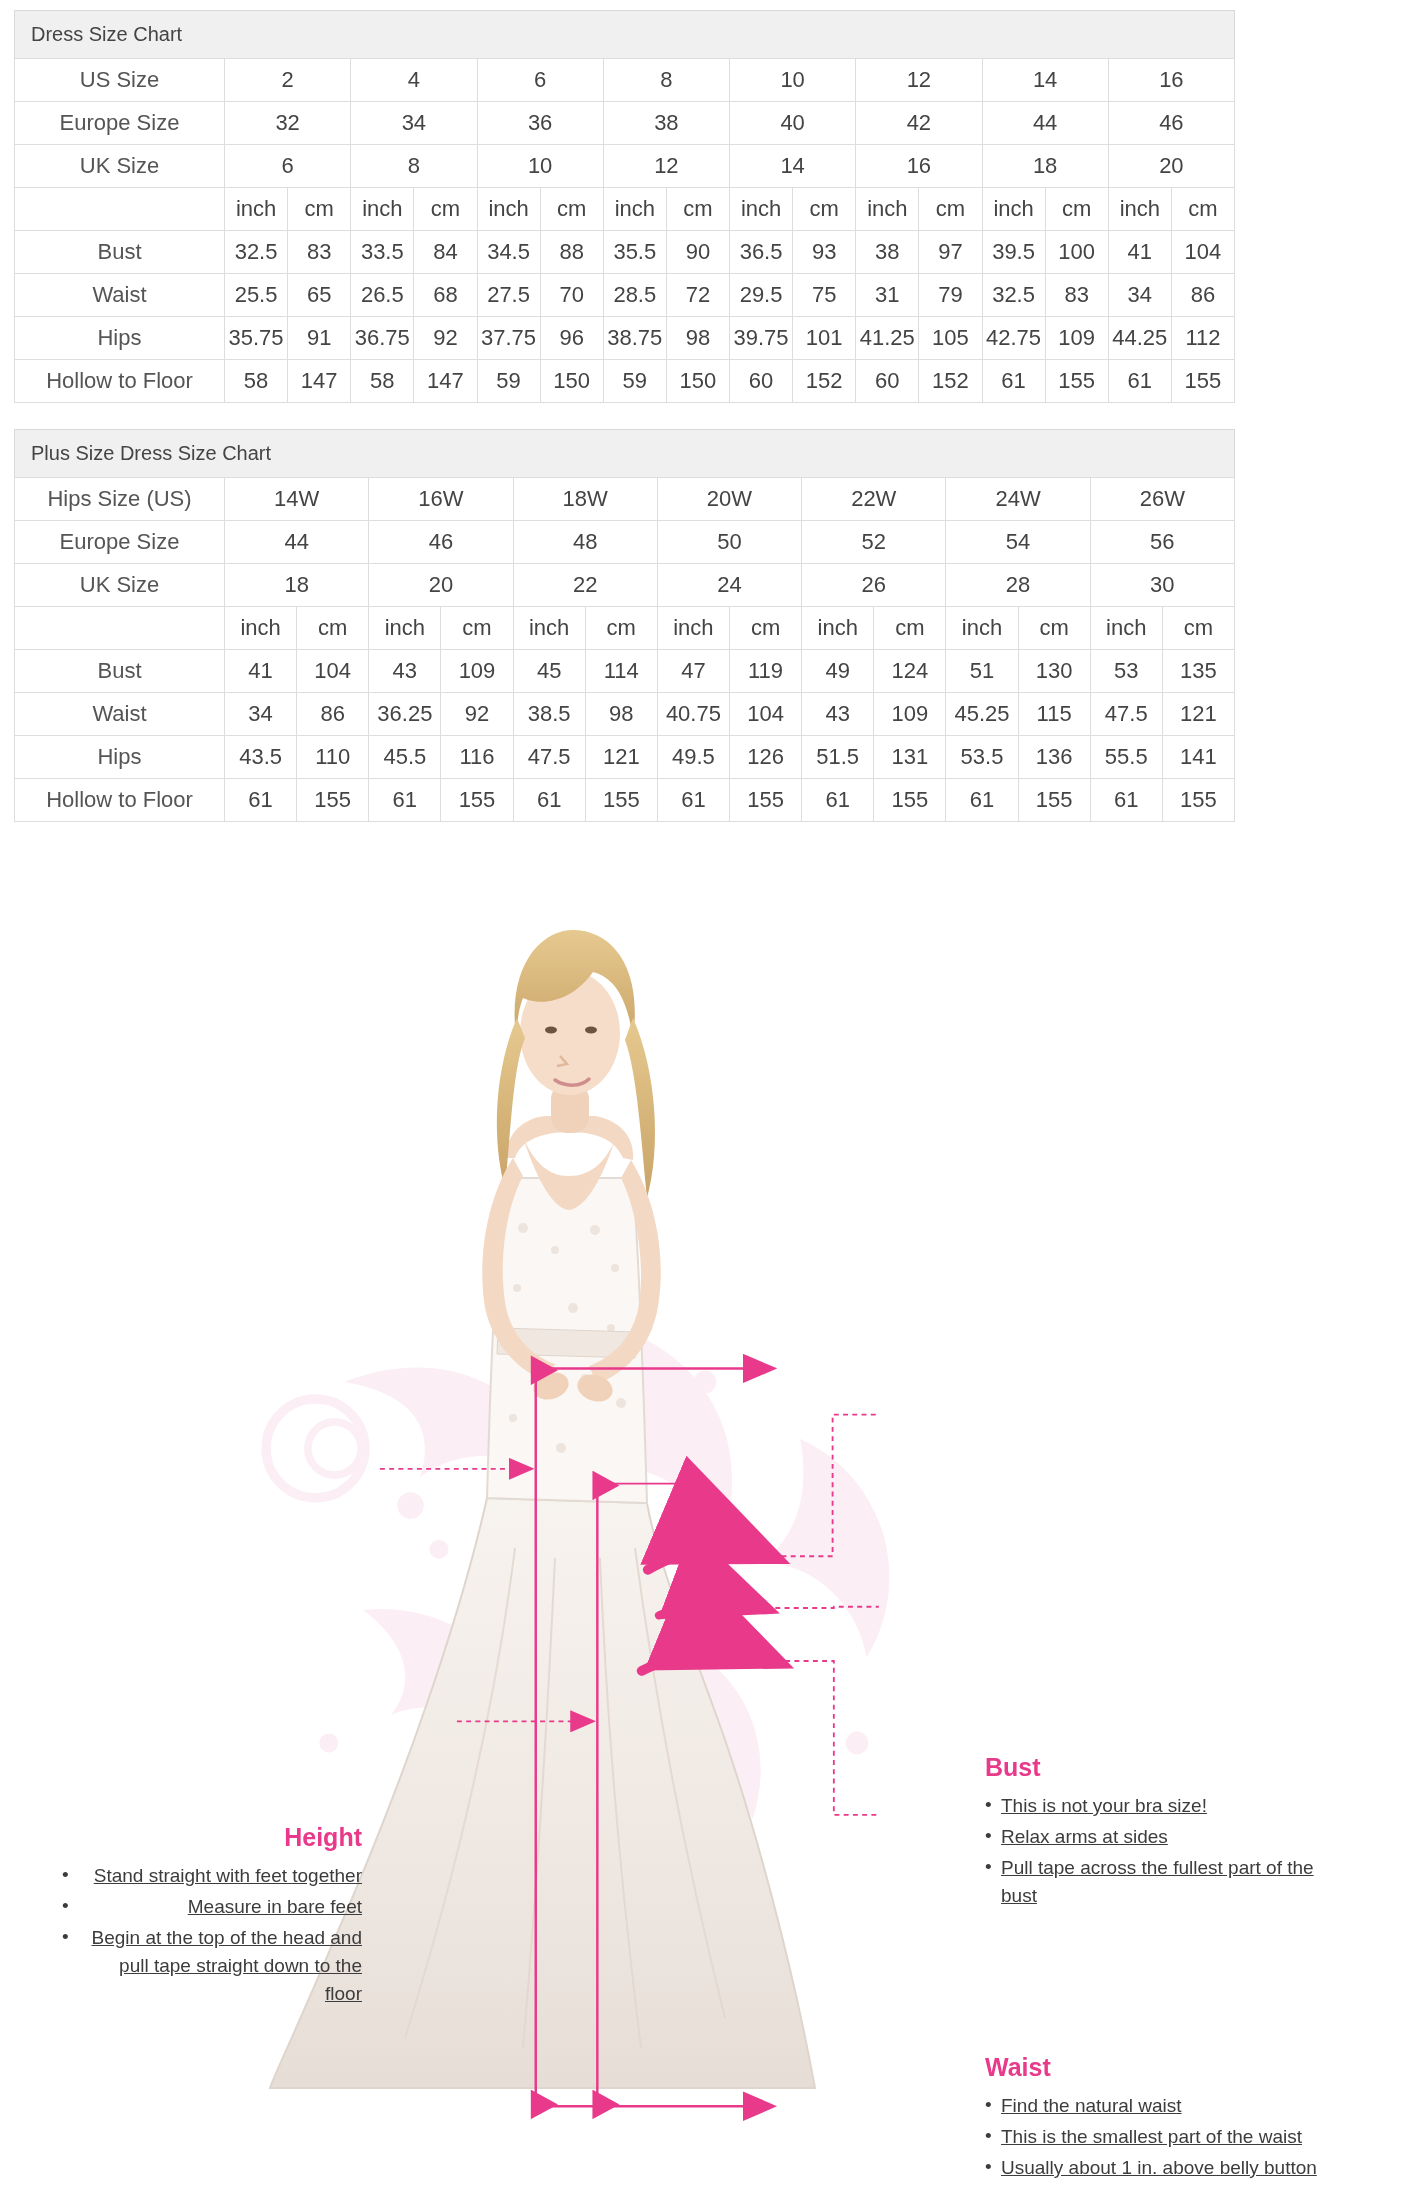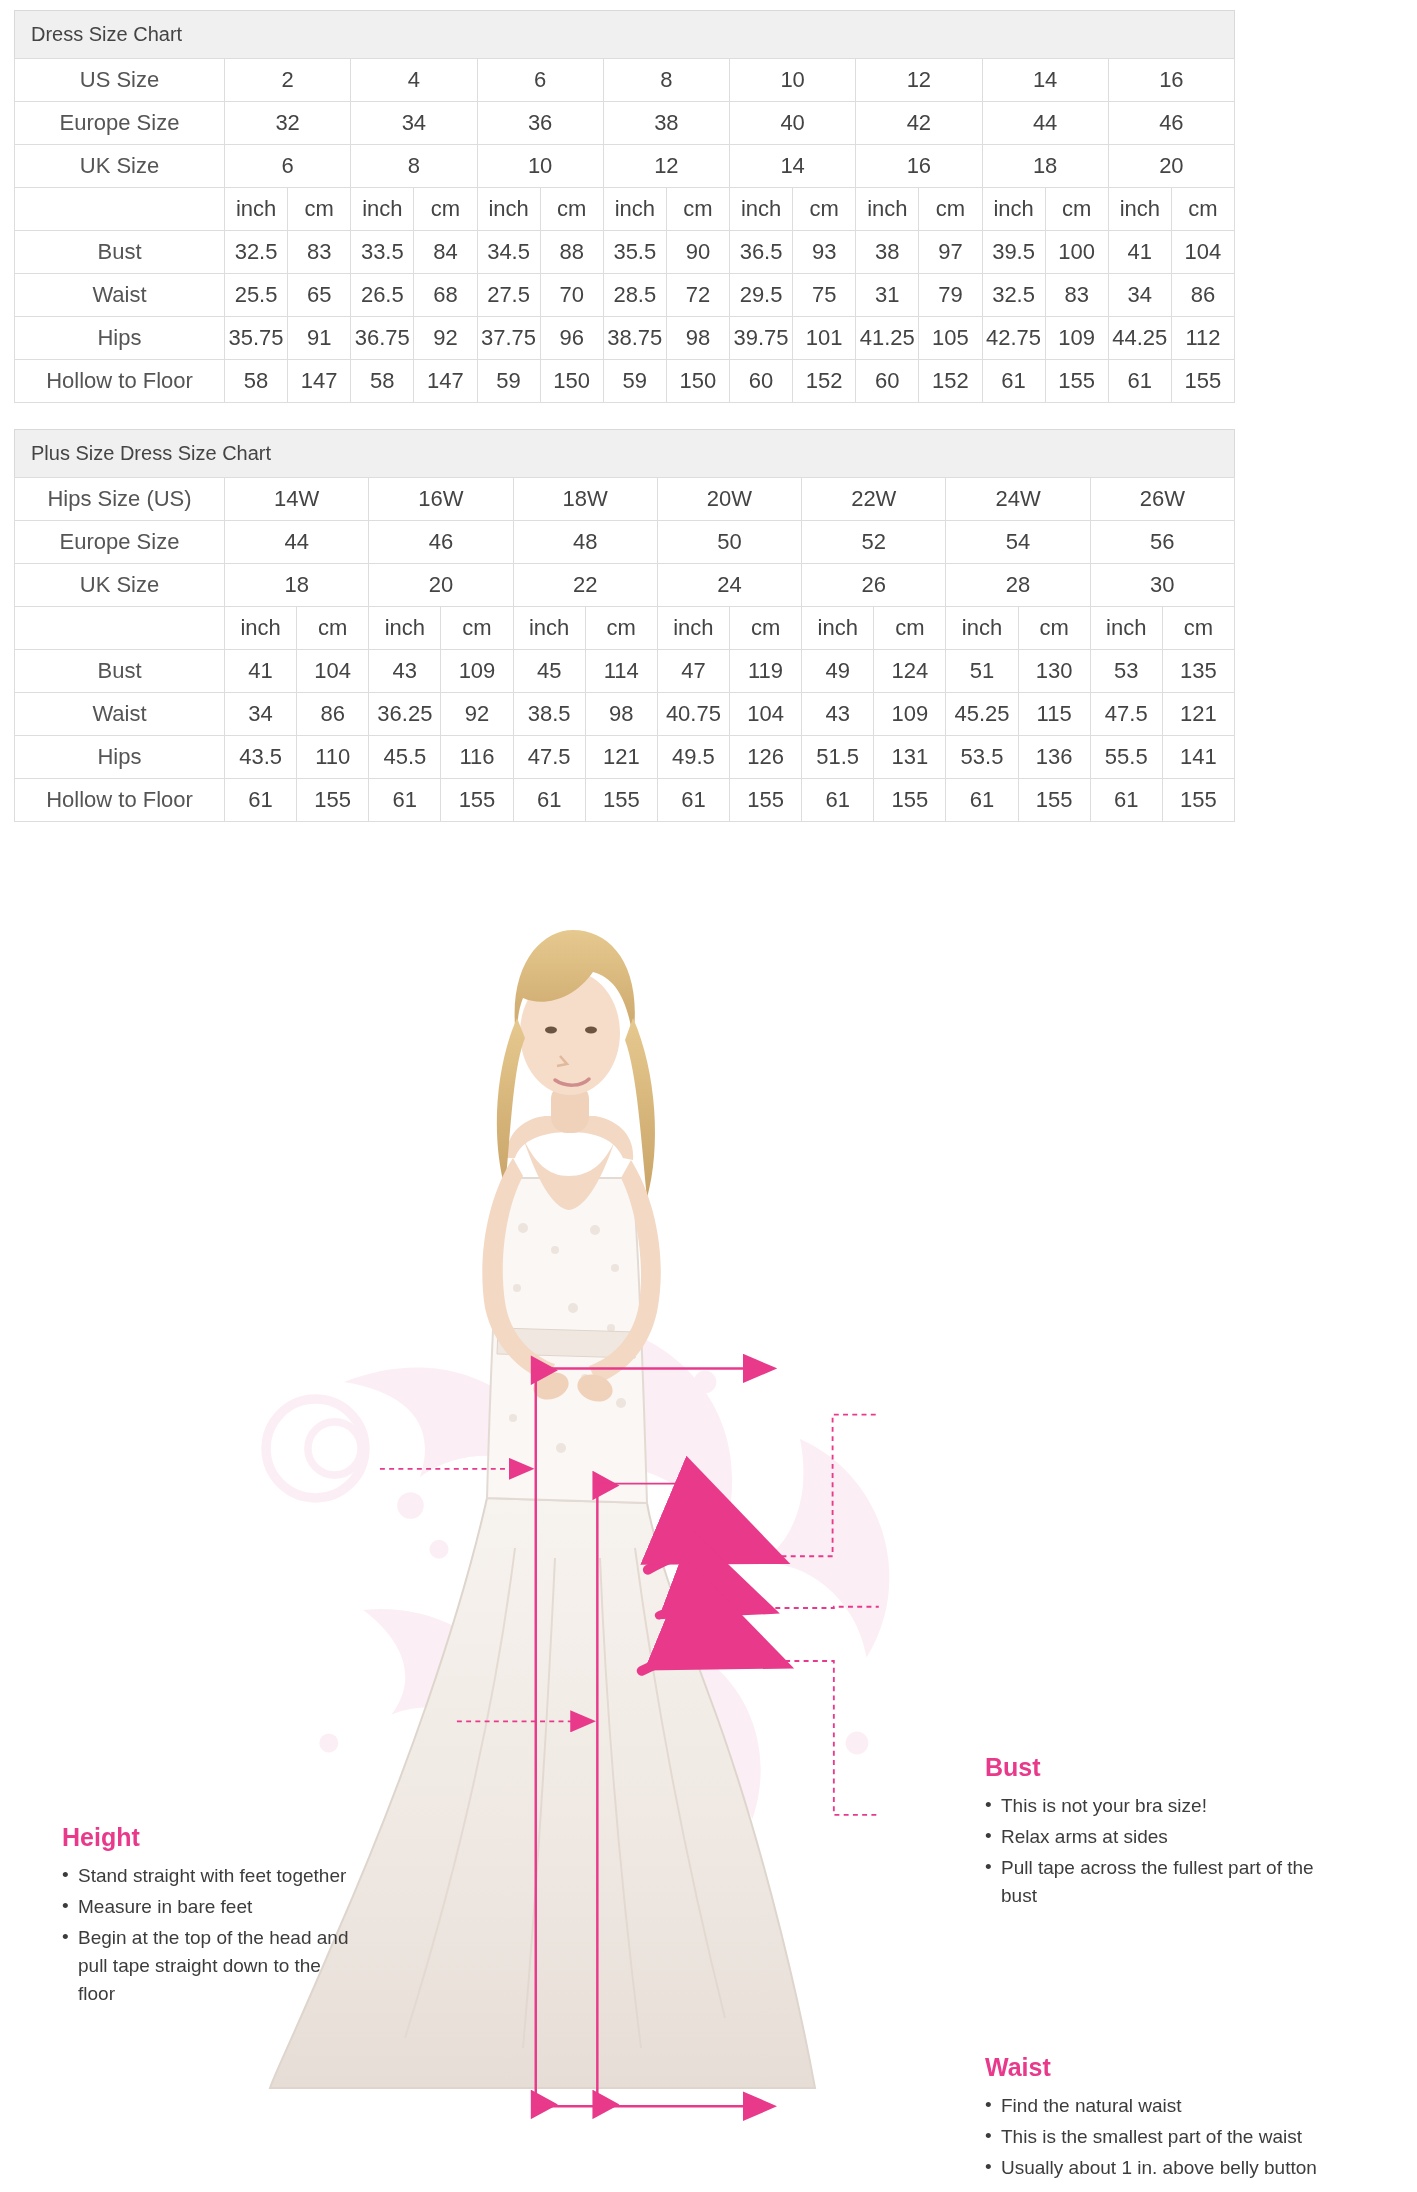--- a/index.html
+++ b/index.html
@@ -88,30 +88,31 @@
     font-weight: bold;
   }
   .callout ul { margin: 0; padding: 0; list-style: none; }
   .callout li {
     font-size: 19px;
     line-height: 28px;
     color: #3c3c3c;
     padding-left: 16px;
     position: relative;
     margin-bottom: 3px;
+    text-decoration: underline;
   }
   .callout li:before {
     content: "\2022";
     position: absolute;
     left: 0;
     top: -1px;
     color: #3c3c3c;
   }
 
-  #c-height   { left: 62px;  top: 975px; }
+  #c-height   { left: 62px;  top: 975px; text-align: right; }
   #c-bust     { left: 985px; top: 905px; width: 360px; }
   #c-waist    { left: 985px; top: 1205px; width: 360px; }
 
   svg.overlay {
     position: absolute;
     left: 0; top: 0;
     width: 1417px;
     height: 2192px;
     pointer-events: none;
   }

